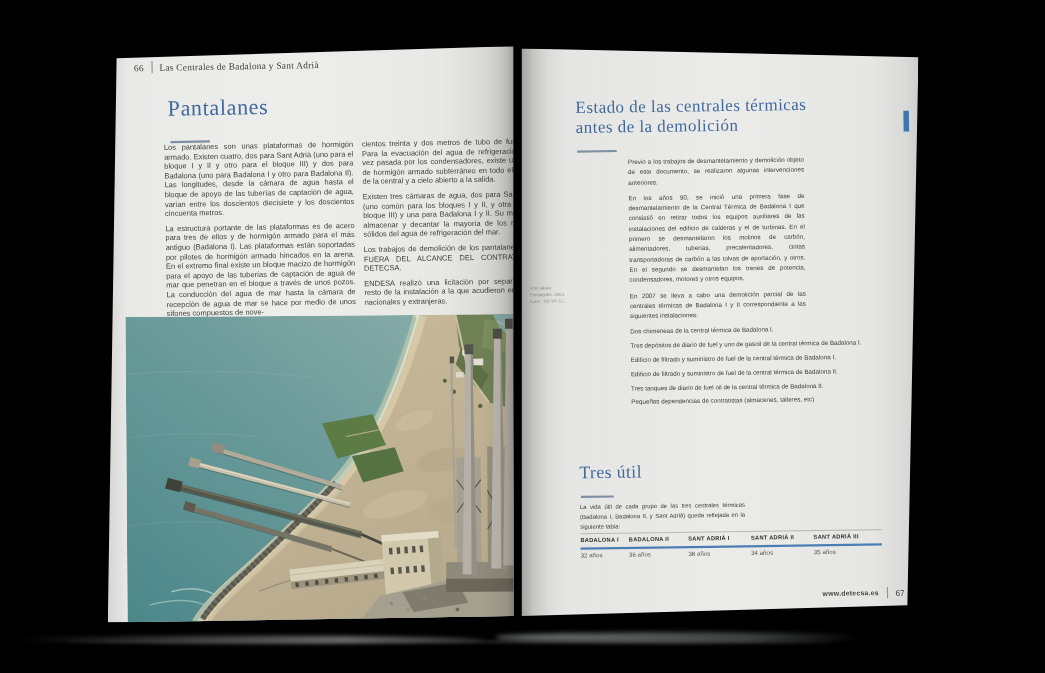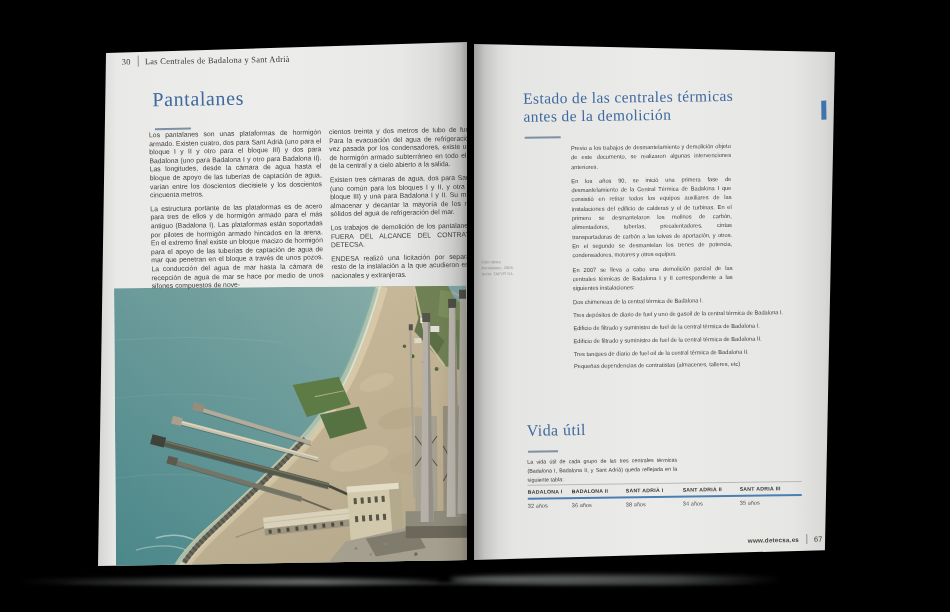--- a/index.html
+++ b/index.html
@@ -226,21 +226,21 @@
         <polygon points="346,7 352,7 356,228 342,228" fill="#b2aea5"></polygon>
         <rect x="345" y="4" width="8" height="9" fill="#514f47"></rect>
       </g>
 
       <path d="M40 250 Q60 244 78 252" stroke="#dcebe2" stroke-width="1.5" fill="none" opacity=".55"></path>
       <path d="M20 262 Q50 254 70 262" stroke="#d5e6dd" stroke-width="1.3" fill="none" opacity=".45"></path>
     </svg>
 
     <div class="lp-rot">
       <div class="page-header">
-        <span class="pnum">30</span>
+        <span class="pnum">66</span>
         <span class="hdiv"></span>
         <span class="htitle">Las Centrales de Badalona y Sant Adrià</span>
       </div>
       <h1 class="sec-title">Pantalanes</h1>
       <div class="title-rule"></div>
       <div class="cols">
         <div class="col col1">
           <p>Los pantalanes son unas plataformas de hormigón armado. Existen cuatro, dos para Sant Adrià (uno para el bloque I y II y otro para el bloque III) y dos para Badalona (uno para Badalona I y otro para Badalona II). Las longitudes, desde la cámara de agua hasta el bloque de apoyo de las tuberías de captación de agua, varían entre los doscientos diecisiete y los doscientos cincuenta metros.</p>
           <p>La estructura portante de las plataformas es de acero para tres de ellos y de hormigón armado para el más antiguo (Badalona I). Las plataformas están soportadas por pilotes de hormigón armado hincados en la arena. En el extremo final existe un bloque macizo de hormigón para el apoyo de las tuberías de captación de agua de mar que penetran en el bloque a través de unos pozos. La conducción del agua de mar hasta la cámara de recepción de agua de mar se hace por medio de unos sifones compuestos de nove-</p>
         </div>
@@ -276,21 +276,21 @@
         <p class="just">En los años 90, se inició una primera fase de desmantelamiento de la Central Térmica de Badalona I que consistió en retirar todos los equipos auxiliares de las instalaciones del edificio de calderas y el de turbinas. En el primero se desmantelaron los molinos de carbón, alimentadores, tuberías, precalentadores, cintas transportadoras de carbón a las tolvas de aportación, y otros. En el segundo se desmantelan los trenes de potencia, condensadores, motores y otros equipos.</p>
         <p class="just">En 2007 se lleva a cabo una demolición parcial de las centrales térmicas de Badalona I y II correspondiente a las siguientes instalaciones:</p>
         <p class="item">Dos chimeneas de la central térmica de Badalona I.</p>
         <p class="item">Tres depósitos de diario de fuel y uno de gasoil de la central térmica de Badalona I.</p>
         <p class="item">Edificio de filtrado y suministro de fuel de la central térmica de Badalona I.</p>
         <p class="item">Edificio de filtrado y suministro de fuel de la central térmica de Badalona II.</p>
         <p class="item">Tres tanques de diario de fuel oil de la central térmica de Badalona II.</p>
         <p class="item">Pequeñas dependencias de contratistas (almacenes, talleres, etc)</p>
       </div>
 
-      <h3 class="vu-title">Vida útil</h3>
+      <h3 class="vu-title">Tres útil</h3>
       <div class="title-rule3"></div>
       <div class="vu-intro">La vida útil de cada grupo de las tres centrales térmicas (Badalona I, Badalona II, y Sant Adrià) queda reflejada en la siguiente tabla:</div>
 
       <div class="vtable">
         <div class="vhead" style="border-bottom:2px solid #4b7fb3;">
           <span>BADALONA I</span>
           <span>BADALONA II</span>
           <span>SANT ADRIÀ I</span>
           <span>SANT ADRIÀ II</span>
           <span>SANT ADRIÀ III</span>

